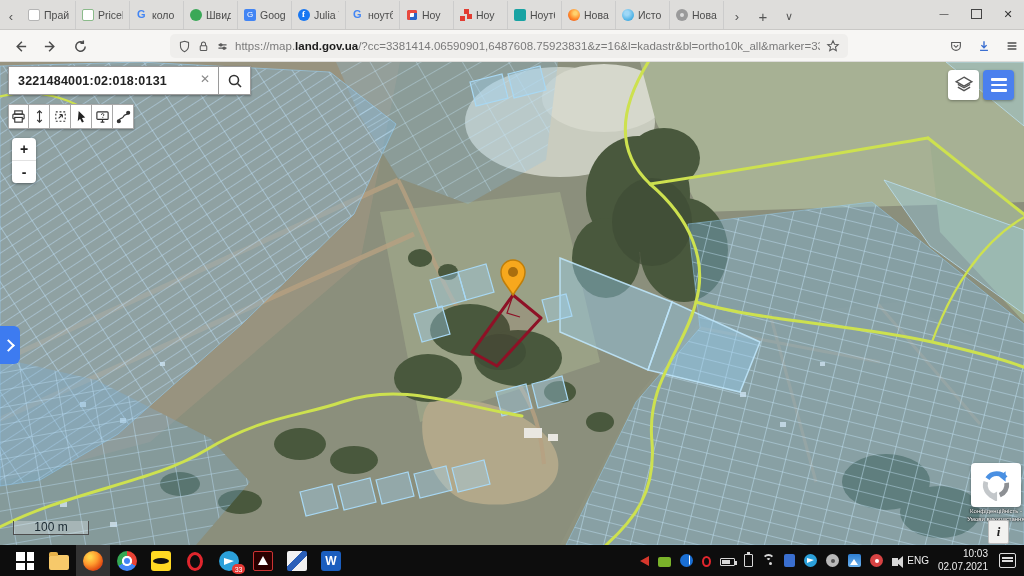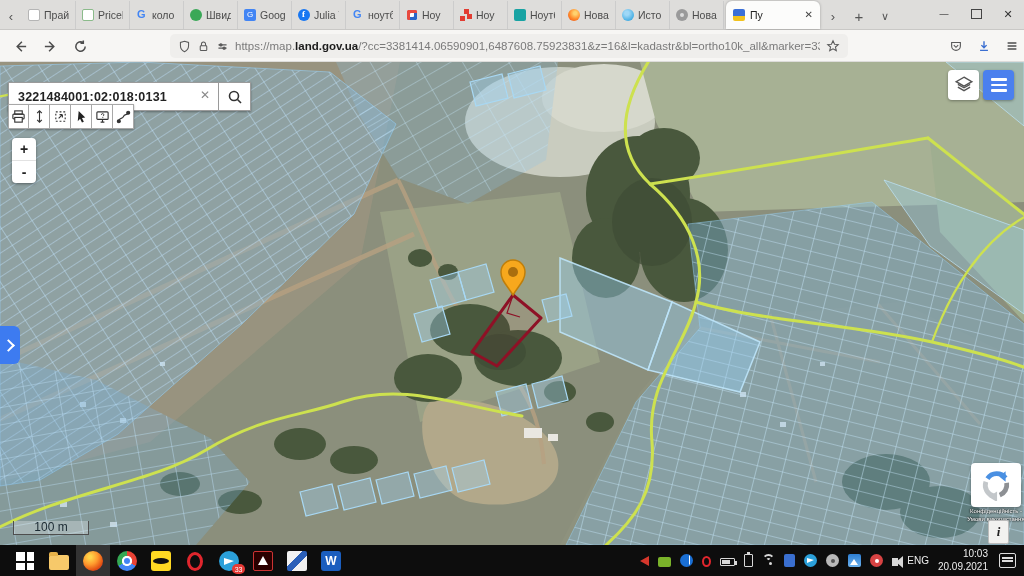--- a/index.html
+++ b/index.html
@@ -70,21 +70,21 @@
     border-radius:5px;display:flex;align-items:center;padding:0 8px;gap:6px;box-sizing:border-box;}
   .url-text{flex:1;font-size:11.5px;color:#7a7a7a;white-space:nowrap;overflow:hidden;}
   .url-text b{color:#1c1c1c;font-weight:bold;}
   .nav-right{position:absolute;top:6px;width:20px;height:20px;display:flex;
     align-items:center;justify-content:center;}
 
   
   .map{position:absolute;top:62px;left:0;width:1024px;height:483px;background:#8b8f7c;overflow:hidden;}
   .map svg.base{position:absolute;left:0;top:0;}
 
-  .searchwrap{position:absolute;left:8px;top:20px;display:flex;box-shadow:0 1px 2px rgba(0,0,0,.35);}
+  .searchwrap{position:absolute;left:8px;top:4px;display:flex;box-shadow:0 1px 2px rgba(0,0,0,.35);}
   .searchbox{position:relative;}
   .searchbox input{width:176px;height:27px;border:1px solid #9a9a9a;border-right:none;
     padding:0 24px 0 9px;font-family:"Liberation Sans",sans-serif;font-size:12.5px;
     font-weight:600;color:#222;letter-spacing:.2px;box-sizing:content-box;outline:none;}
   .clearx{position:absolute;right:8px;top:7px;color:#8a8a8a;font-size:12px;line-height:1;}
   .clearx::after{content:"✕";}
   .searchbtn{width:33px;height:29px;background:#fff;border:1px solid #9a9a9a;
     display:flex;align-items:center;justify-content:center;padding:0;}
 
   #map-toolbar{position:absolute;left:8px;top:42px;display:flex;
@@ -267,25 +267,20 @@
         </div>
         <div class="tab">
           <span class="fav fav-blue-circle"></span>
           <span class="tab-label">Исто</span>
         </div>
         <div class="tab">
           <span class="fav fav-gear"></span>
           <span class="tab-label">Нова</span>
         </div>
       </div>
-    <div class="active-tab">
-      <span class="fav fav-ukraine-flag"></span>
-      <span class="tab-label">Пу</span>
-      <span class="tab-close"></span>
-    </div>
     <div class="tc tc-right"></div>
     <div class="tc tc-new"></div>
     <div class="tc tc-list"></div>
     <div class="winctl">
       <div class="wc wc-min"></div>
       <div class="wc wc-max">
           <span></span>
         </div>
       <div class="wc wc-close"></div>
     </div>
@@ -601,19 +596,19 @@
         <span class="tray-ico t-wifi"></span>
         <span class="tray-ico t-device"></span>
         <span class="tray-ico t-telegram-tray"></span>
         <span class="tray-ico t-disc"></span>
         <span class="tray-ico t-photos"></span>
         <span class="tray-ico t-defender"></span>
         <span class="tray-ico t-volume"></span>
         <span class="tray-lang">ENG</span>
       <div class="tray-clock">
         <div>10:03</div>
-        <div>20.09.2021</div>
+        <div>02.07.2021</div>
       </div>
       <span class="tray-notif"></span>
     </div>
   </div>
 
 </div>
 
 </body></html>

